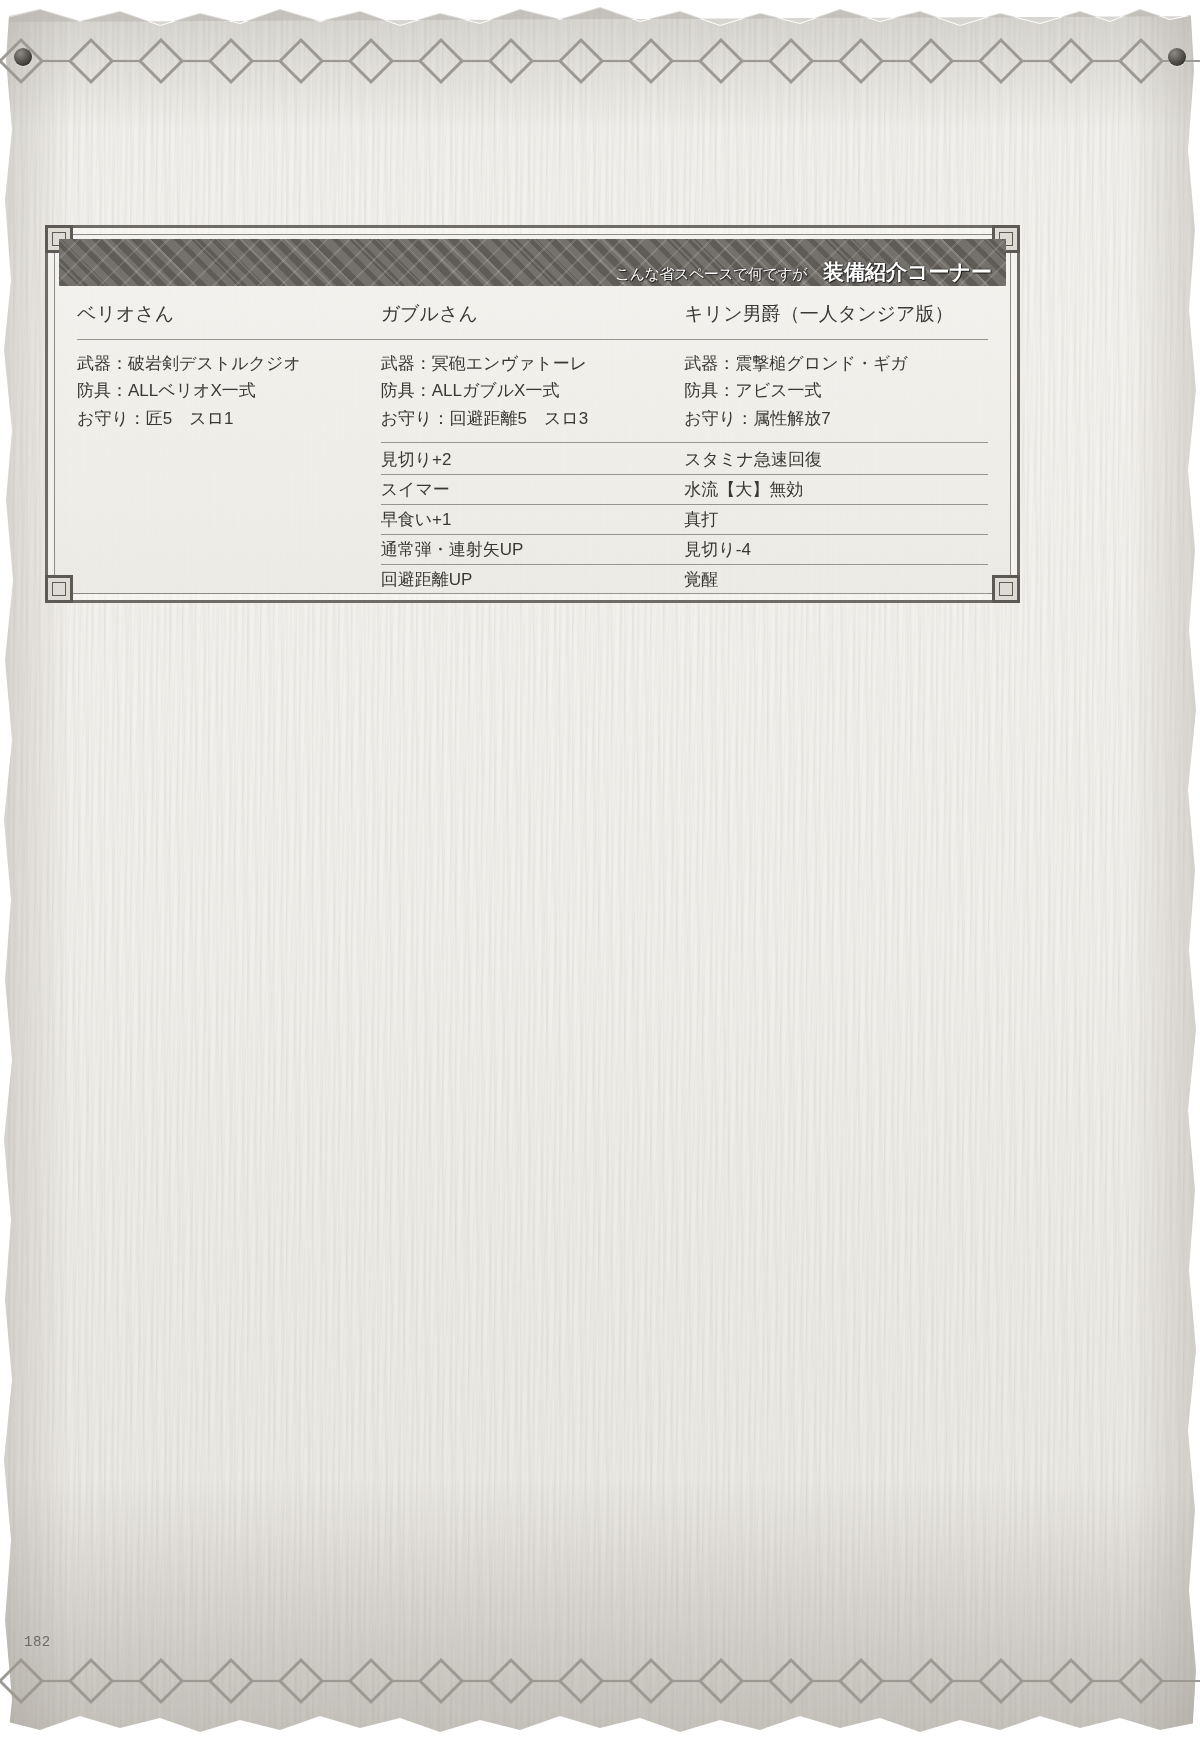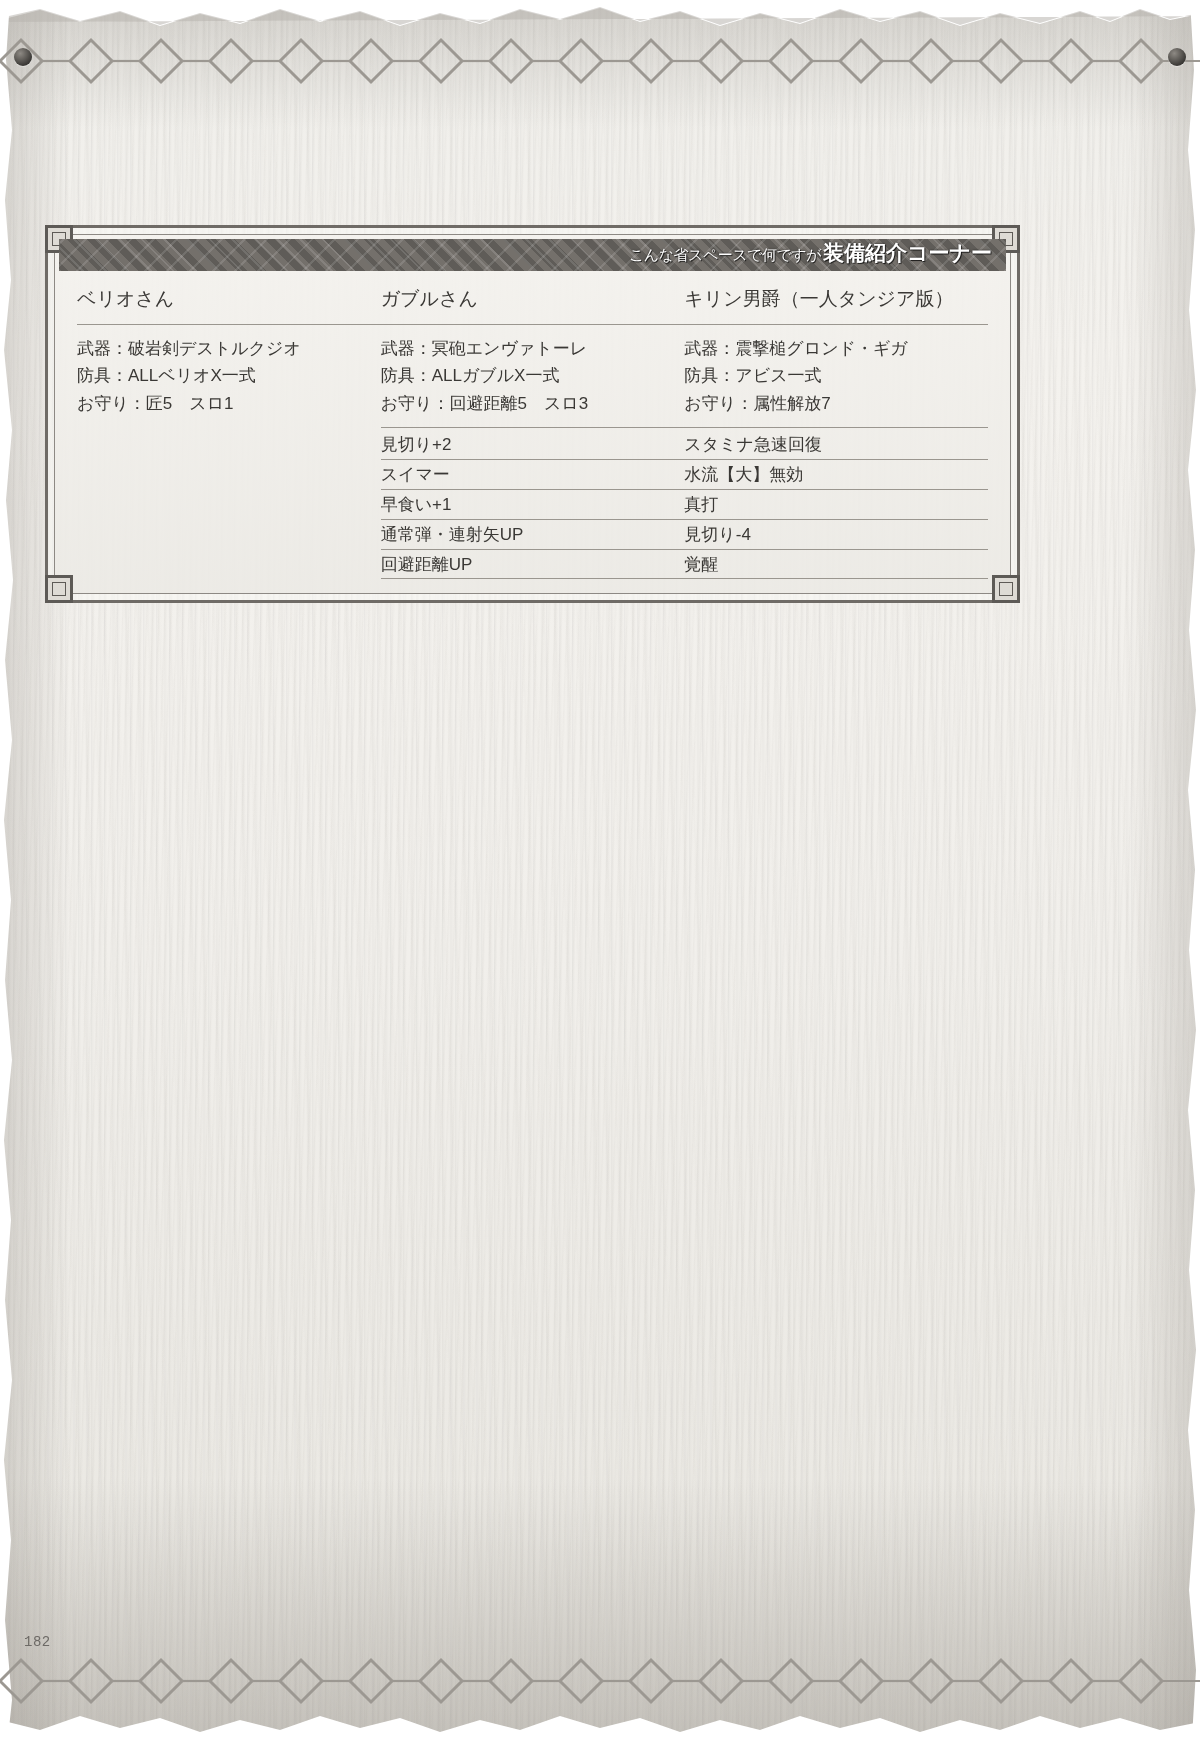--- a/index.html
+++ b/index.html
@@ -110,26 +110,26 @@
   .corner::after {
     content: "";
     position: absolute;
     left: 4px; top: 4px; right: 4px; bottom: 4px;
     border: 1px solid #5d5a56;
   }
 
   
   .titlebar {
     position: relative;
-    height: 32px;
+    height: 47px;
     margin: 4px 4px 0 4px;
     background:
       repeating-linear-gradient(45deg, #5f5c58 0px, #5f5c58 7px, #74706b 7px, #74706b 14px);
     display: flex;
-    align-items: flex-start;
+    align-items: flex-end;
     justify-content: flex-end;
     overflow: hidden;
   }
   .titlebar .x-pattern {
     position: absolute; inset: 0;
     background:
       repeating-linear-gradient(45deg, rgba(255,255,255,0.12) 0 2px, rgba(0,0,0,0) 2px 16px),
       repeating-linear-gradient(-45deg, rgba(255,255,255,0.12) 0 2px, rgba(0,0,0,0) 2px 16px);
   }
   .title-text {
@@ -144,21 +144,21 @@
     color: #ffffff;
     font-size: 15px;
     letter-spacing: -0.5px;
     text-shadow: 0 0 2px rgba(0,0,0,0.8), 1px 1px 0 rgba(0,0,0,0.6);
   }
   .title-big {
     color: #ffffff;
     font-size: 21px;
     font-weight: bold;
     letter-spacing: 0px;
-    margin-left: 2px;
+    margin-left: 16px;
     text-shadow: 0 0 2px rgba(0,0,0,0.85), 1px 1px 0 rgba(0,0,0,0.6);
   }
 
   
   .cols {
     display: flex;
     padding: 16px 22px 10px 22px;
     color: #3a3835;
   }
   .col {

